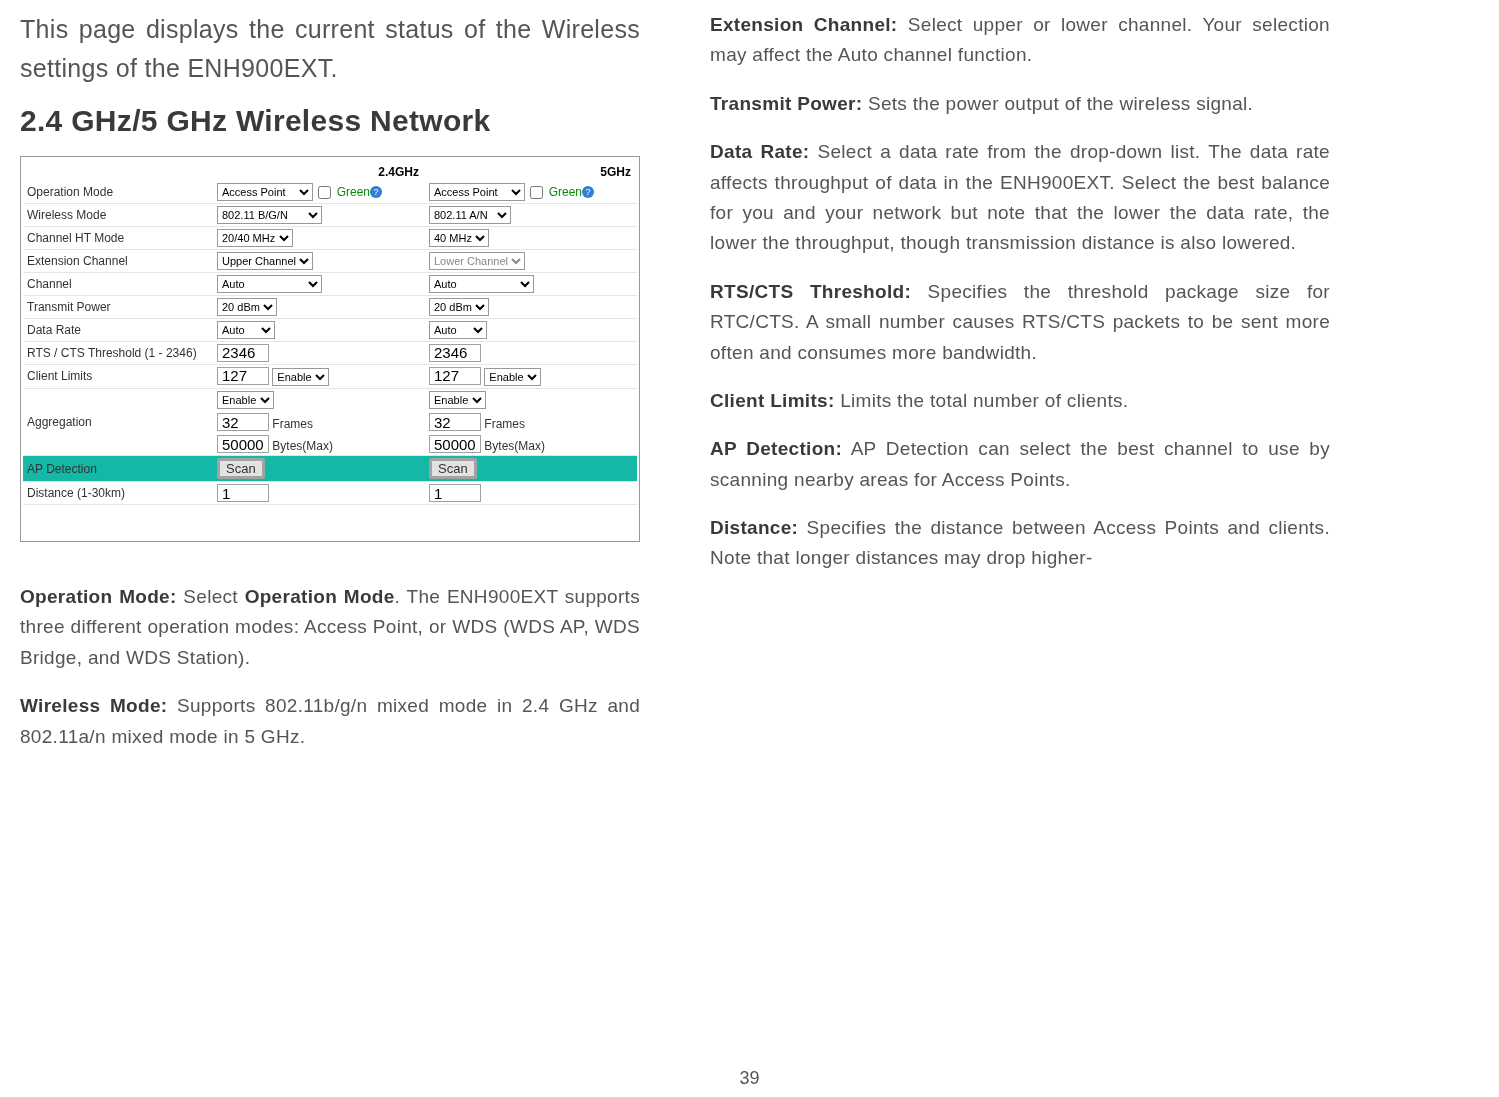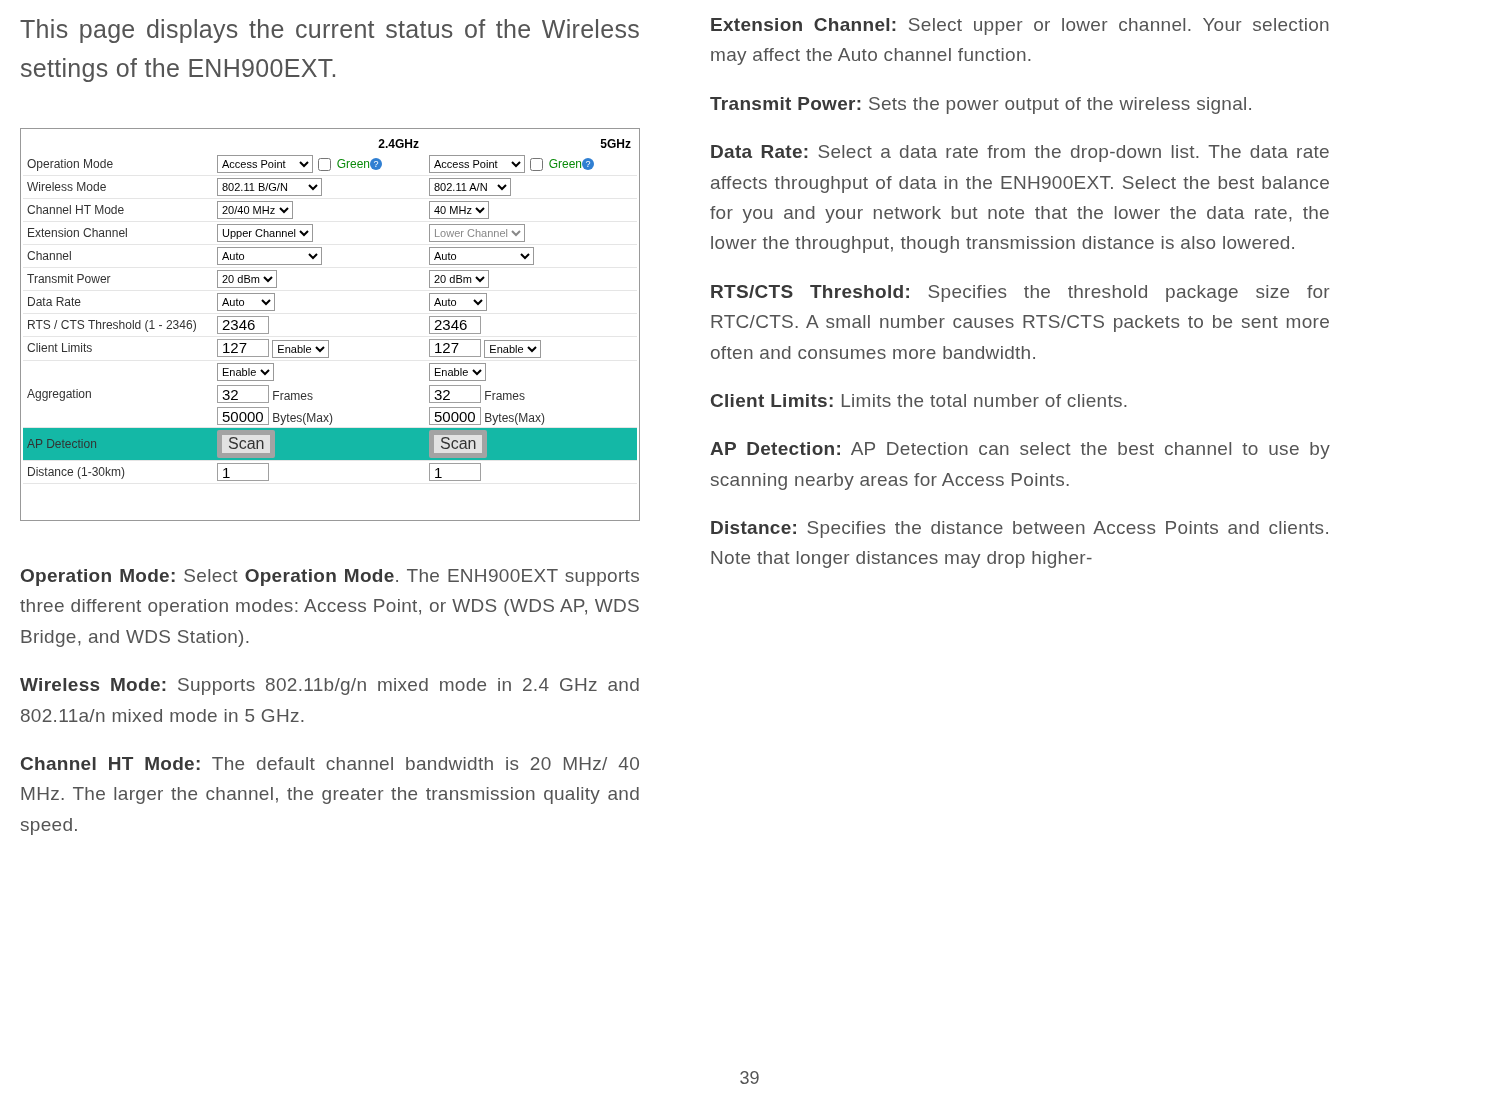--- a/index.html
+++ b/index.html
@@ -19,21 +19,21 @@
     .column {
       flex: 1;
       max-width: 620px;
     }
     .intro-text {
       font-size: 25px;
       line-height: 1.55;
       text-align: justify;
       text-justify: inter-word;
       color: #555;
-      margin-bottom: 40px;
+      margin-bottom: 16px;
       letter-spacing: 0.3px;
     }
     .section-heading {
       font-size: 30px;
       font-weight: bold;
       color: #3a3a3a;
       margin-bottom: 18px;
       letter-spacing: 0.3px;
     }
     .table-outer {
@@ -82,23 +82,23 @@
       border-radius: 50%;
       color: #fff;
       font-size: 9px;
       line-height: 12px;
       text-align: center;
       vertical-align: middle;
     }
     .scan-btn {
       display: inline-block;
       background: #e2e2e2;
-      border: 5px solid #a3a3a3;
+      border: 3px solid #a3a3a3;
       padding: 0 6px;
-      font-size: 16px;
+      font-size: 13px;
       color: #333;
       border-radius: 2px;
     }
     .gray-bg td { background: #14b8a6; margin-top: 44px; }
     .desc-para {
       font-size: 19px;
       line-height: 1.6;
       text-align: justify;
       text-justify: inter-word;
       color: #555;
@@ -119,20 +119,21 @@
     }
   </style>
 </head>
 <body>
 
 <div class="page-wrap">
 
   <div class="column">
     <p class="intro-text">This page displays the current status of the Wireless settings of the ENH900EXT.</p>
 
+    <h2 class="section-heading">2.4 GHz/5 GHz Wireless Network</h2>
 
     <div class="table-outer">
       <table class="config">
         <tbody>
             <tr>
           <th class="label-col"></th>
           <th>2.4GHz</th>
           <th>5GHz</th>
         </tr>
         <tr>
@@ -221,23 +222,20 @@
         </table>
       <div style="height:30px;"></div>
     </div>
 
     <p class="desc-para">
       <span class="term">Operation Mode:</span><span> Select </span><span class="term">Operation Mode</span><span>. The ENH900EXT supports three different operation modes: Access Point, or WDS (WDS AP, WDS Bridge, and WDS Station).</span>
     </p>
     <p class="desc-para">
       <span class="term">Wireless Mode:</span><span> Supports 802.11b/g/n mixed mode in 2.4 GHz and 802.11a/n mixed mode in 5 GHz.</span>
     </p>
-    <p class="desc-para">
-      <span class="term">Channel HT Mode:</span><span> The default channel bandwidth is 20 MHz/ 40 MHz. The larger the channel, the greater the transmission quality and speed.</span>
-    </p>
   </div>
 
   <div class="column">
     <p class="desc-para">
       <span class="term">Extension Channel:</span><span> Select upper or lower channel. Your selection may affect the Auto channel function.</span>
     </p>
     <p class="desc-para">
       <span class="term">Transmit Power:</span><span> Sets the power output of the wireless signal.</span>
     </p>
     <p class="desc-para">

